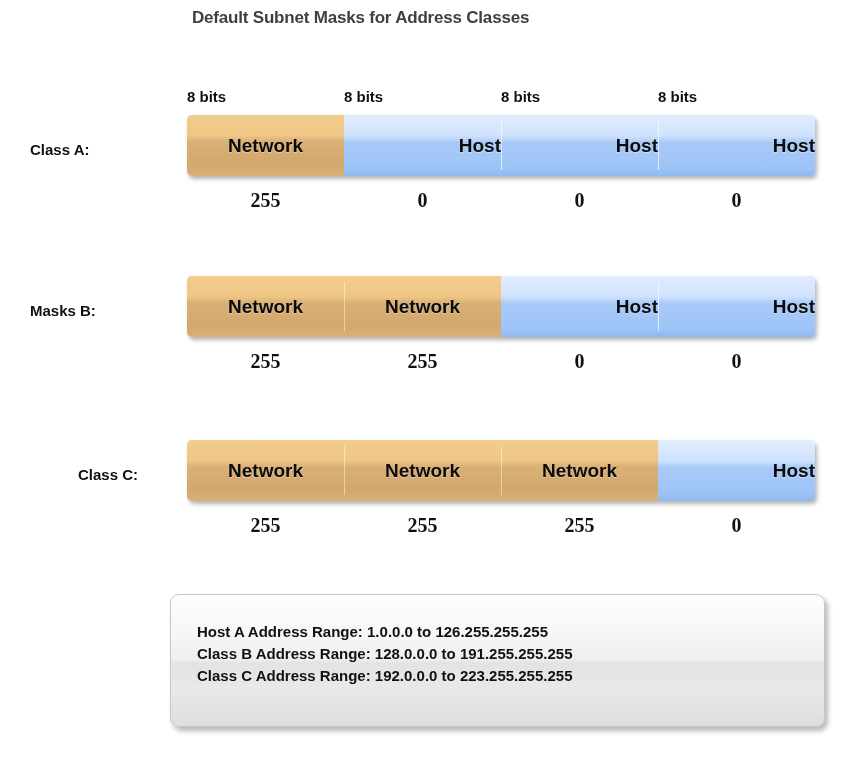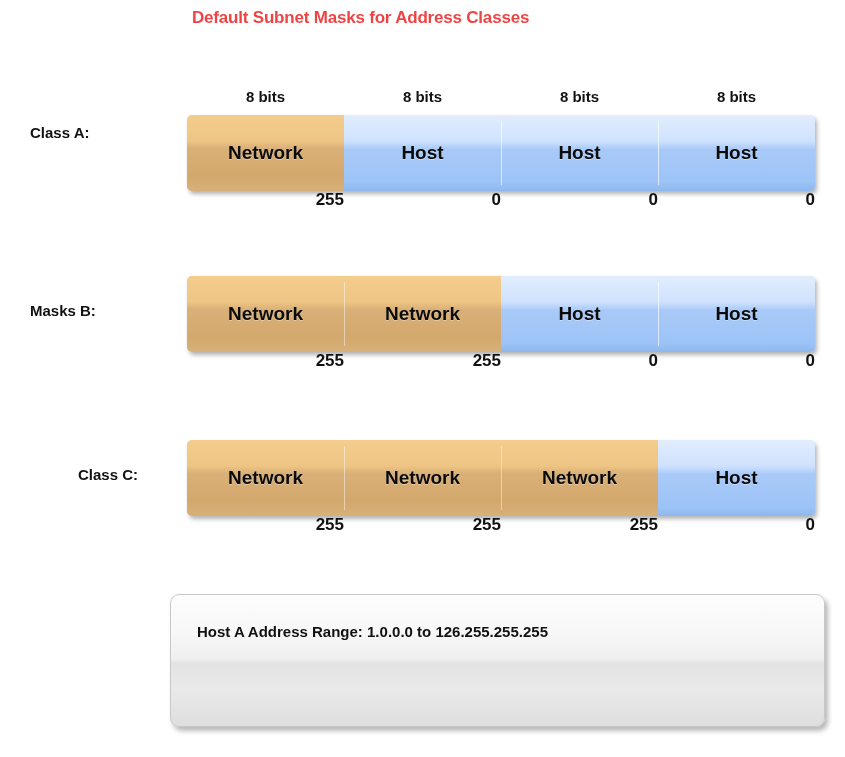--- a/index.html
+++ b/index.html
@@ -17,35 +17,35 @@
   }
 
   
   #diagram-title {
     position: absolute;
     left: 192px;
     top: 8px;
     font-size: 17px;
     font-weight: bold;
     letter-spacing: -0.2px;
-    color: #ef4444;
+    color: #404040;
     white-space: nowrap;
   }
 
   
   .bits-row {
     position: absolute;
     left: 187px;
     width: 628px;
     display: flex;
     height: 22px;
   }
   .bits-cell {
     flex: 1 1 25%;
-    text-align: center;
+    text-align: left;
     font-size: 15px;
     font-weight: bold;
     color: #111111;
     line-height: 22px;
   }
 
   
   .class-label {
     position: absolute;
     left: 30px;
@@ -53,21 +53,21 @@
     font-weight: bold;
     color: #111111;
     white-space: nowrap;
   }
 
   
   .addr-bar {
     position: absolute;
     left: 187px;
     width: 628px;
-    height: 76px;
+    height: 61px;
     display: flex;
     border-radius: 5px;
     overflow: hidden;
     box-shadow: 2px 3px 4px rgba(0,0,0,0.30);
     background: #cfe0fb;
   }
   .seg {
     flex: 1 1 25%;
     position: relative;
     display: flex;
@@ -86,20 +86,21 @@
         #d3a86d 80%,
         #d8b079 100%);
   }
   .seg.host {
     background: linear-gradient(to bottom,
         #e2edfe 0%,
         #cfe2fd 34%,
         #a9caf8 45%,
         #9dc3f7 88%,
         #8db8ee 100%);
+    justify-content: flex-end;
   }
   
   .seg.divided::before {
     content: "";
     position: absolute;
     left: 0;
     top: 6px;
     bottom: 6px;
     width: 1px;
     background: rgba(255,255,255,0.65);
@@ -113,25 +114,26 @@
   .mask-row {
     position: absolute;
     left: 187px;
     width: 628px;
     height: 26px;
     display: flex;
   }
   .mask-cell {
     flex: 1 1 25%;
     position: relative;
-    text-align: right;
-    font-size: 17px;
+    text-align: center;
+    font-size: 20px;
     font-weight: bold;
     color: #111111;
     line-height: 26px;
+    font-family: Liberation Serif, serif;
   }
 
   
   #info-box {
     position: absolute;
     left: 170px;
     top: 594px;
     width: 655px;
     height: 133px;
     border-radius: 9px;
@@ -161,21 +163,21 @@
 <div id="diagram-title">Default Subnet Masks for Address Classes</div>
 
 <div class="bits-row" id="bits-row" style="top:86px;">
     <div class="bits-cell">8 bits</div>
     <div class="bits-cell">8 bits</div>
     <div class="bits-cell">8 bits</div>
     <div class="bits-cell">8 bits</div>
   </div>
 
 <div id="rows-container">
-    <div class="class-label" style="top: 124px;">Class A:</div>
+    <div class="class-label" style="top: 141px;">Class A:</div>
     <div class="addr-bar" style="top: 115px;">
       <div class="seg net">
         <span class="seg-label">Network</span>
       </div>
       <div class="seg host">
         <span class="seg-label">Host</span>
       </div>
       <div class="seg host divided">
         <span class="seg-label">Host</span>
       </div>
@@ -228,13 +230,15 @@
     <div class="mask-row" style="top: 512px;">
       <div class="mask-cell">255</div>
       <div class="mask-cell">255</div>
       <div class="mask-cell">255</div>
       <div class="mask-cell">0</div>
     </div>
   </div>
 
 <div id="info-box">
     <div class="info-line">Host A Address Range: 1.0.0.0 to 126.255.255.255</div>
+    <div class="info-line">Class B Address Range: 128.0.0.0 to 191.255.255.255</div>
+    <div class="info-line">Class C Address Range: 192.0.0.0 to 223.255.255.255</div>
   </div>
 
 </body></html>

